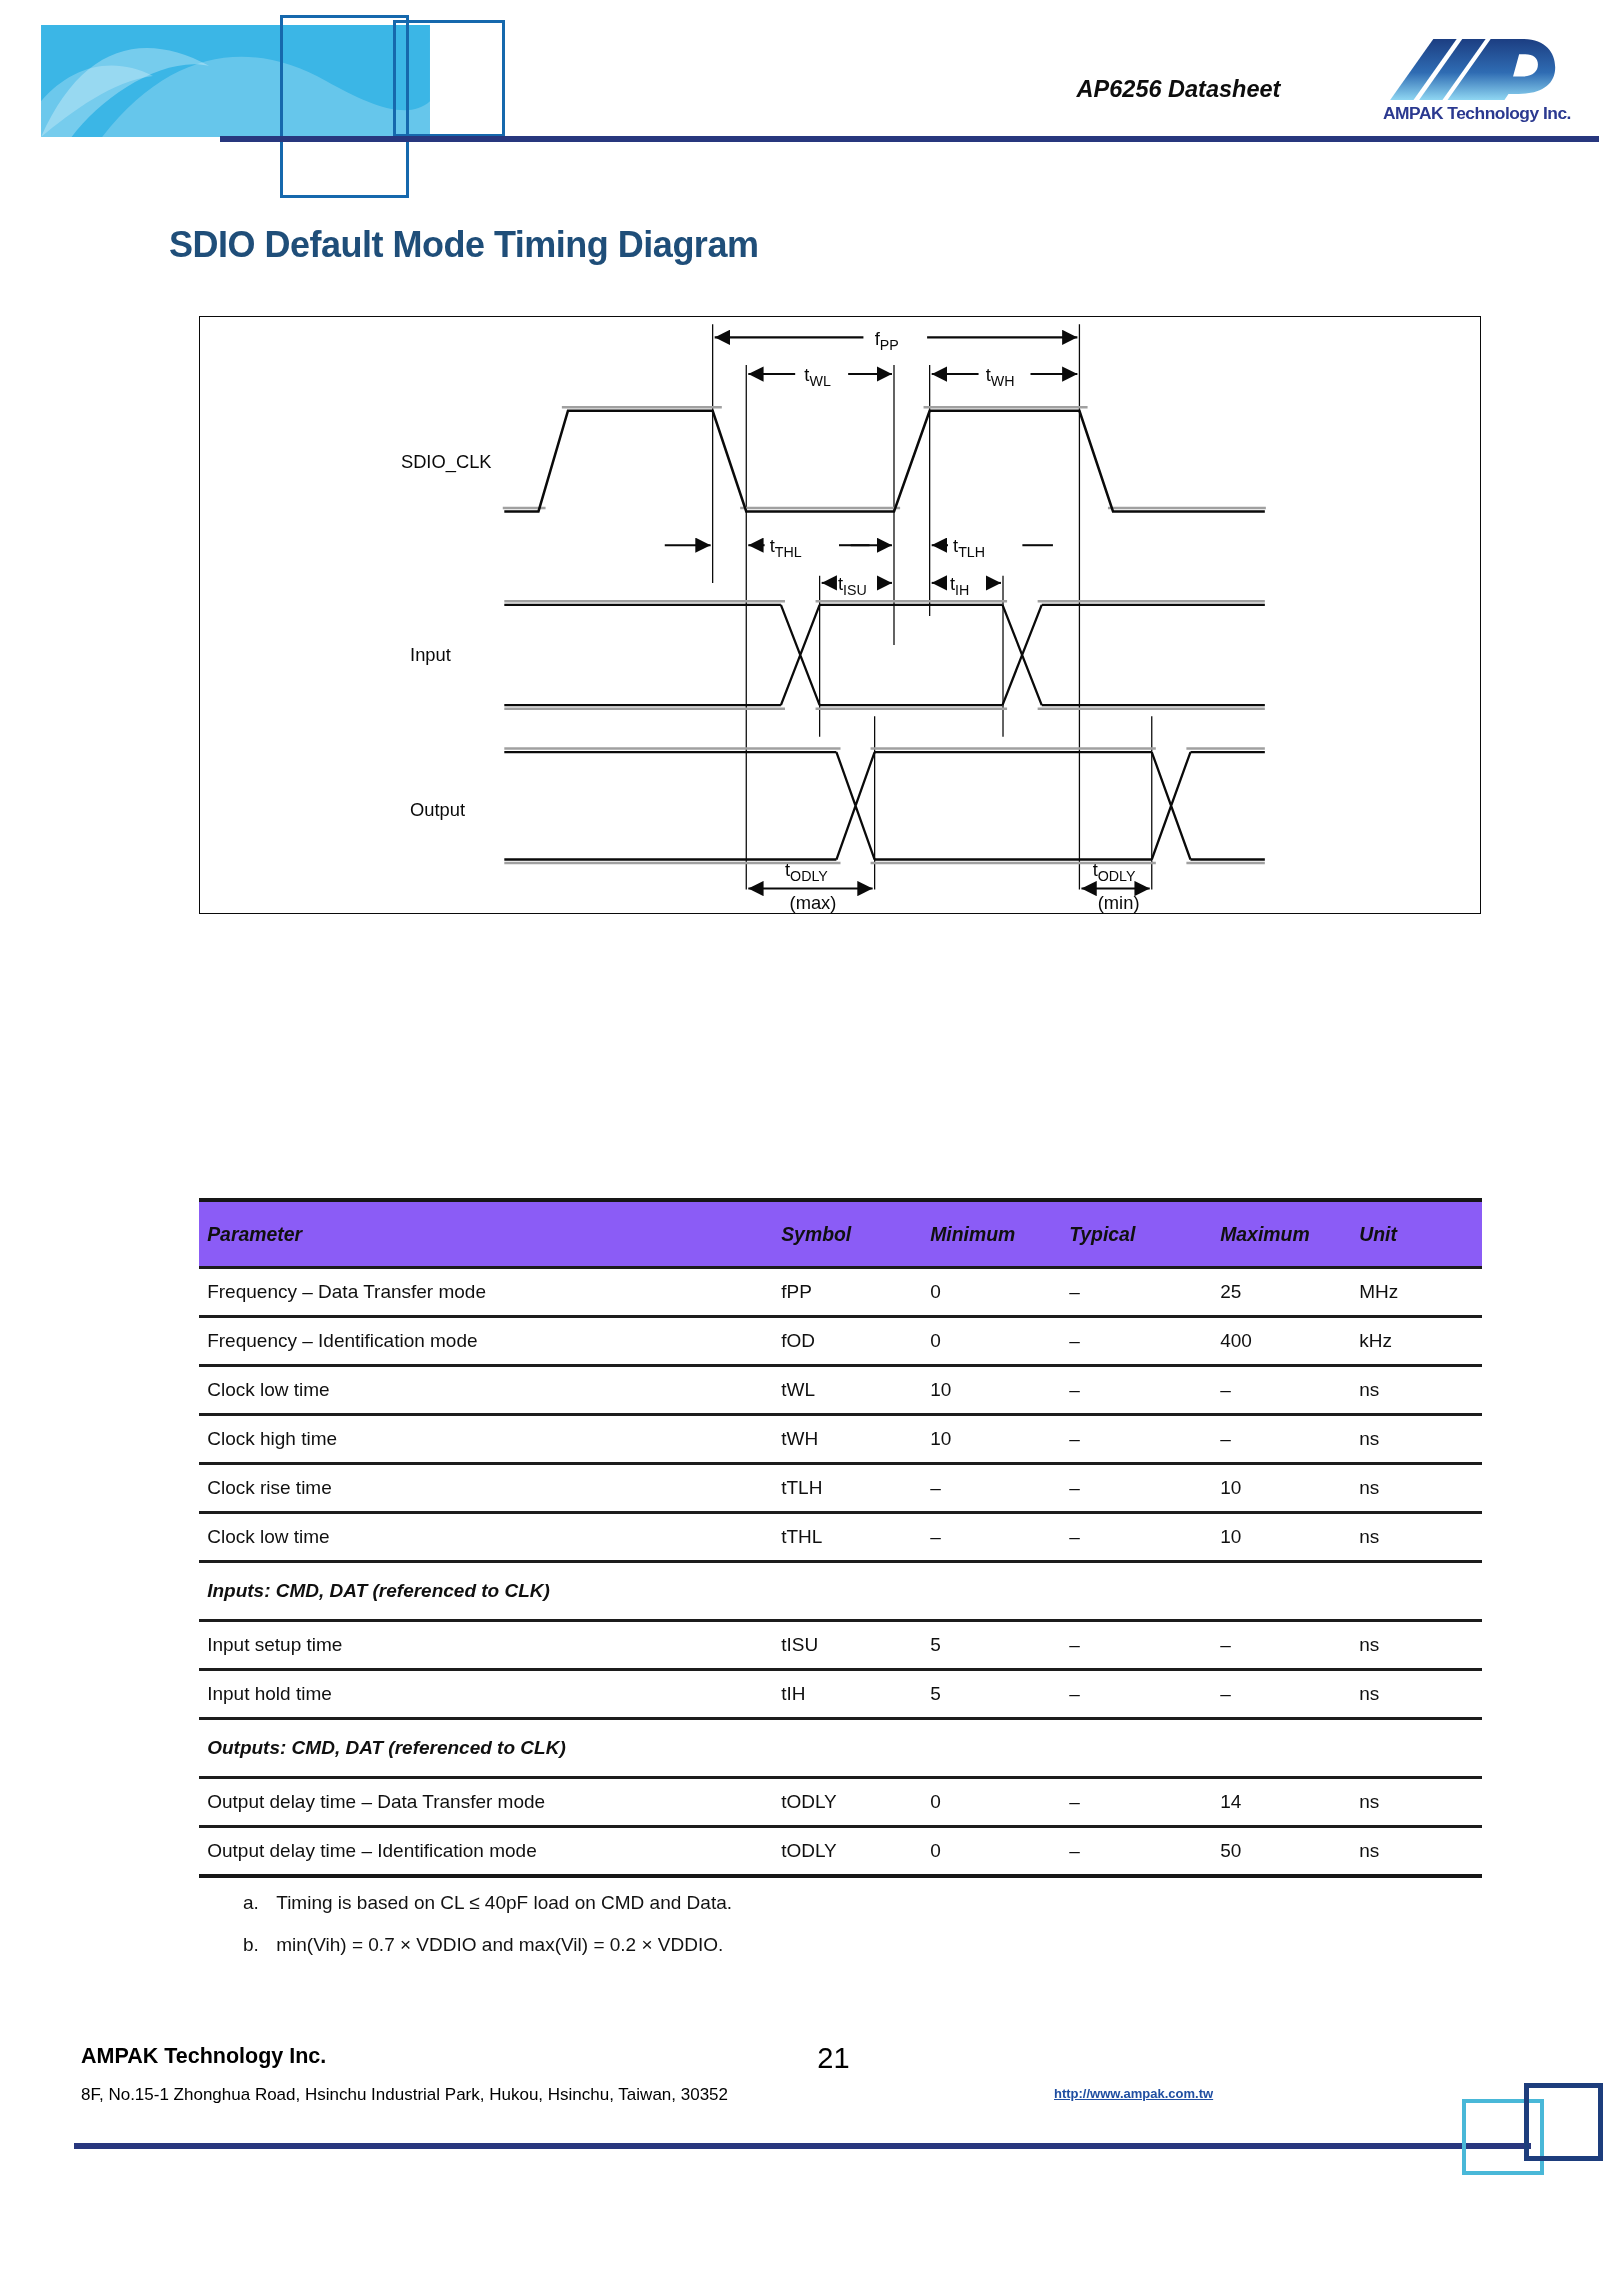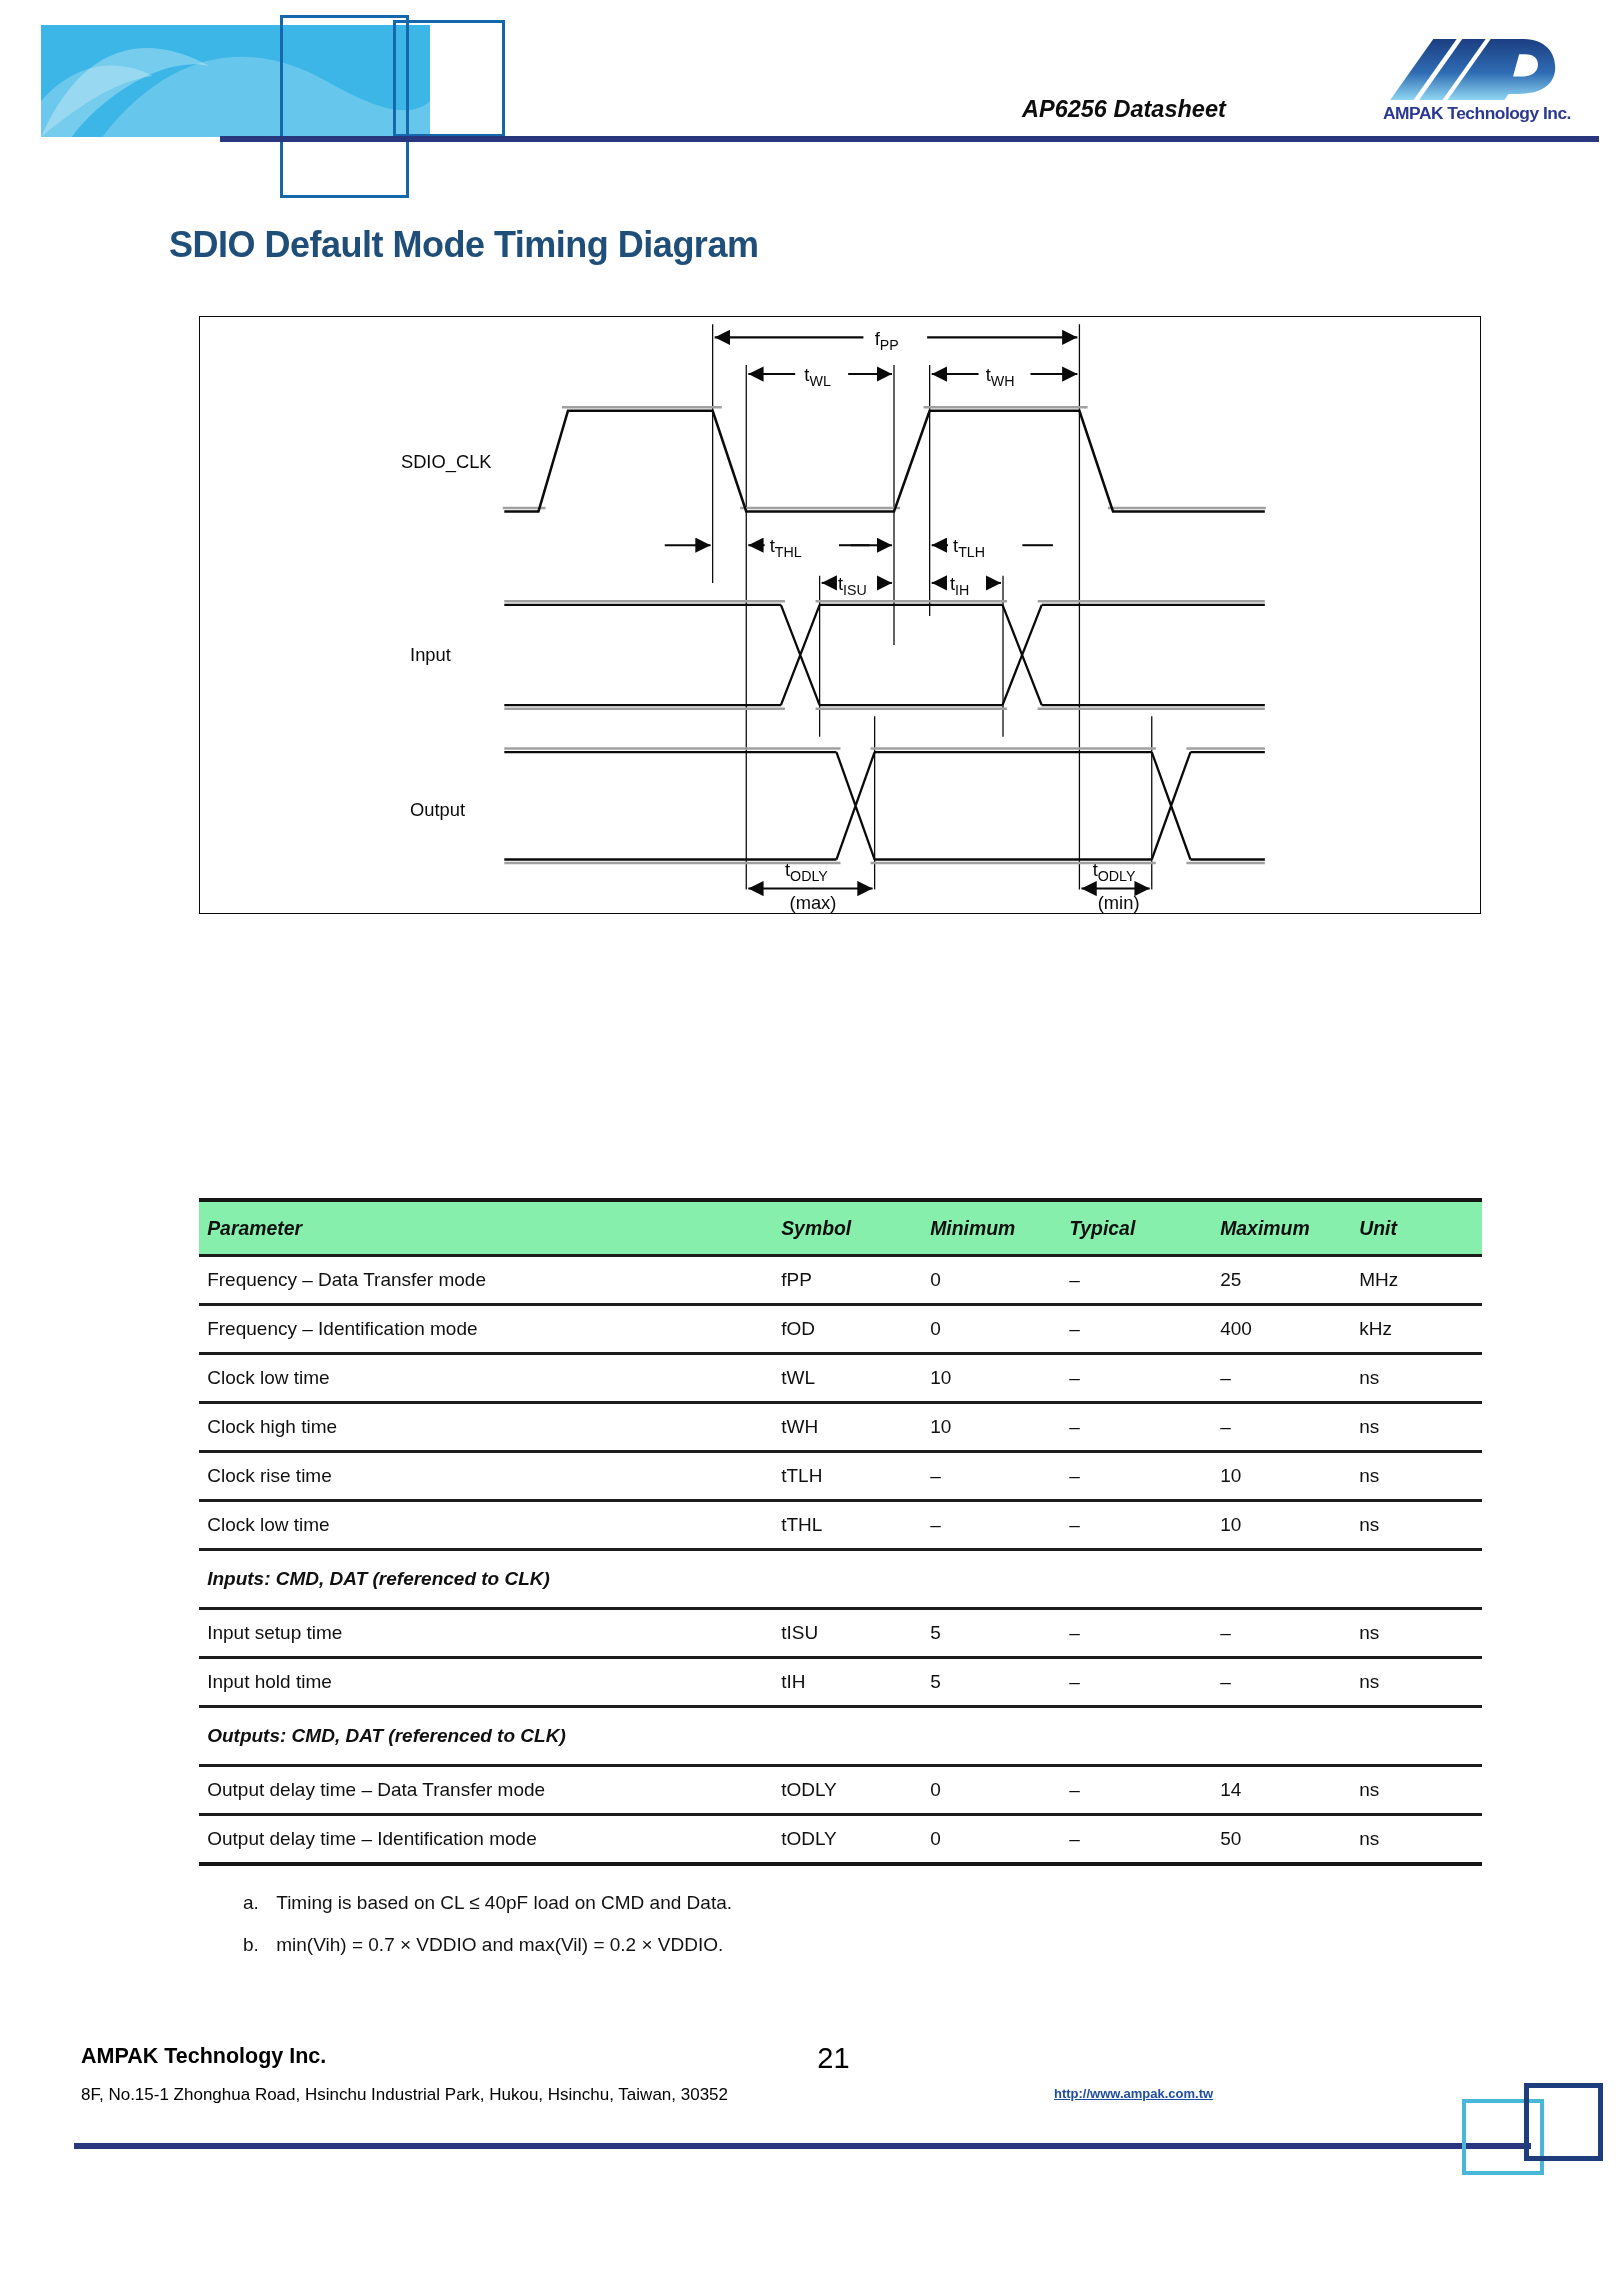--- a/index.html
+++ b/index.html
@@ -9,21 +9,21 @@
     font-family:"Liberation Sans", sans-serif; color:#111;
   }
   .abs { position:absolute; }
 
   
   .deco-blue { left:40px; top:24.5px; width:391px; height:112px; }
   .deco-rect-a { left:280px; top:15.3px; width:129px; height:183px; border:3.6px solid #1668ad; }
   .deco-rect-b { left:393px; top:20.4px; width:112px; height:117px; border:3.6px solid #1668ad; }
   .header-rule { left:220px; top:136px; width:1379px; height:5.6px; background:#28377e; }
 
-  .doc-title { left:1022px; top:96px; width:313px; text-align:left;
+  .doc-title { left:1022px; top:76px; width:313px; text-align:center;
     font-size:23.5px; font-style:italic; font-weight:700; color:#0d0d0d; }
 
   .logo-glyph { left:1387px; top:37px; width:182px; height:65px; }
   .logo-text { left:1376px; top:103px; width:202px; text-align:center;
     font-size:17.4px; font-weight:700; color:#2b3990; letter-spacing:-0.5px; }
 
   .page-title { left:169px; top:224px; font-size:36px; font-weight:700;
     color:#1f4e79; letter-spacing:-0.5px; }
 
   
@@ -32,21 +32,21 @@
   .timing-svg { width:100%; height:100%; display:block; }
   .timing-svg text { font-family:"Liberation Sans", sans-serif; fill:#0a0a0a; font-size:36px; }
 
   
   .param-table { left:199px; top:1198px; width:1283px;
     border-top:4.1px solid #161616; border-bottom:4.1px solid #161616;
     font-size:19px; color:#101010; }
   .t-row { display:grid; grid-template-columns:574px 149px 139px 151px 139px 1fr;
     align-items:center; height:49px; border-top:3.1px solid #1c1c1c; }
   .t-row:first-child { border-top:none; }
-  .t-head { height:52px; background:#86efac; font-weight:700; font-style:italic; font-size:19.4px; }
+  .t-head { height:64px; background:#8b5cf6; font-weight:700; font-style:italic; font-size:19.4px; }
   .t-sec { height:59px; font-weight:700; font-style:italic; }
   .t-sec .sec-title { grid-column:1 / -1; padding-left:8.2px; }
   .tc { padding-left:8.2px; white-space:nowrap; }
   sup.fn { font-size:13.3px; vertical-align:super; line-height:0; }
 
   
   .footnote { left:243px; font-size:19px; color:#121212; display:flex; gap:17.4px; white-space:nowrap; }
   .fn-a { top:1892px; } .fn-b { top:1934px; }
 
   

